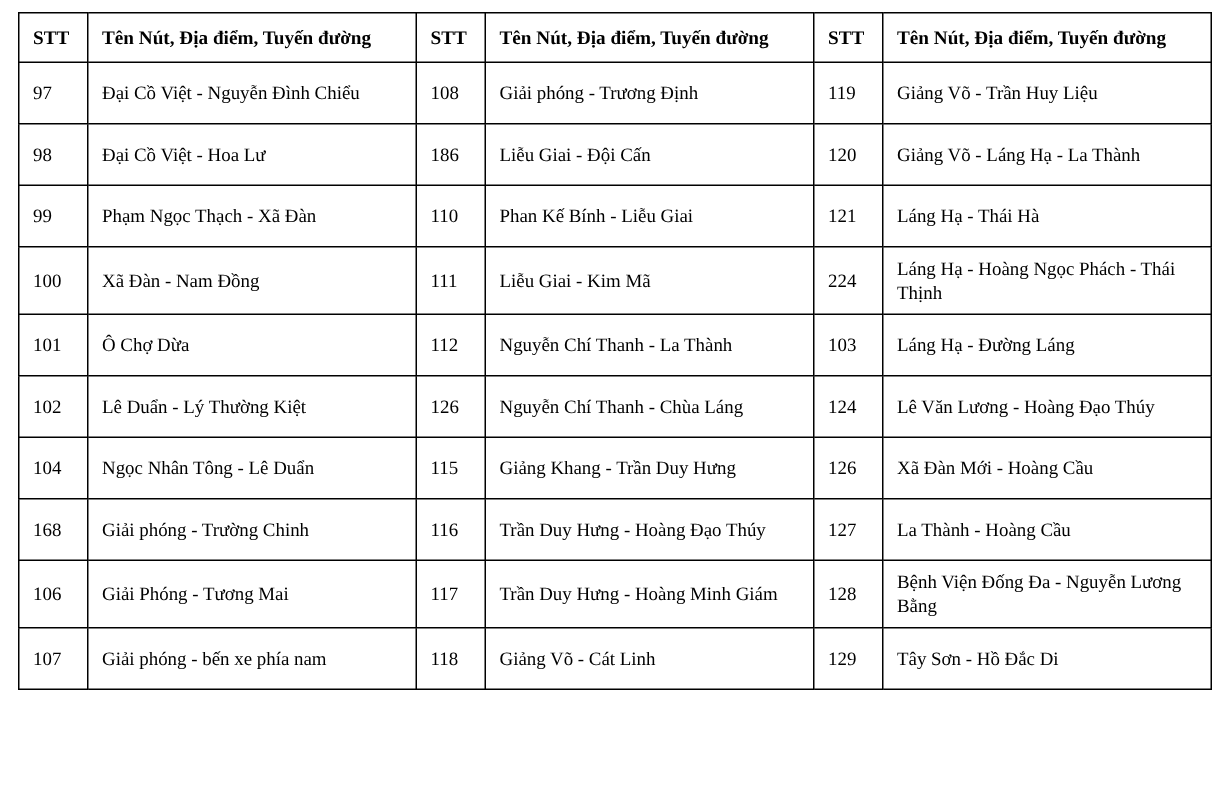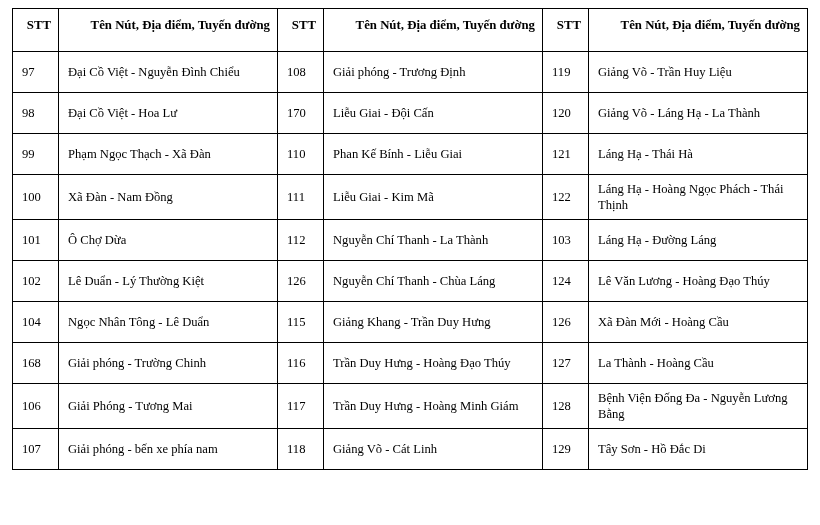--- a/index.html
+++ b/index.html
@@ -29,24 +29,24 @@
     border: 1.2px solid #000000;
     padding: 5px 7px 5px 9px;
     vertical-align: middle;
     font-size: 12.6px;
     line-height: 1.28;
     font-weight: normal;
     text-align: left;
   }
   table.road-table thead th {
     font-weight: bold;
-    text-align: right;
+    text-align: left;
     font-size: 12.8px;
     padding-top: 8px;
-    padding-bottom: 18px;
+    padding-bottom: 8px;
   }
   td.num, th.num {
     text-align: center;
     width: 46px;
   }
   th.num { width: 46px; }
   col.c-num { width: 46px; }
   col.c-name { width: 219px; }
   tbody tr { height: 41px; }
   tbody tr.tall { height: 45px; margin-top: 12px; }
@@ -82,39 +82,39 @@
         <td class="num">97</td>
         <td class="name">Đại Cồ Việt - Nguyễn Đình Chiểu</td>
         <td class="num">108</td>
         <td class="name">Giải phóng - Trương Định</td>
         <td class="num">119</td>
         <td class="name">Giảng Võ - Trần Huy Liệu</td>
       </tr>
       <tr>
         <td class="num">98</td>
         <td class="name">Đại Cồ Việt - Hoa Lư</td>
-        <td class="num">170</td>
+        <td class="num">186</td>
         <td class="name">Liễu Giai - Đội Cấn</td>
         <td class="num">120</td>
         <td class="name">Giảng Võ - Láng Hạ - La Thành</td>
       </tr>
       <tr>
         <td class="num">99</td>
         <td class="name">Phạm Ngọc Thạch - Xã Đàn</td>
         <td class="num">110</td>
         <td class="name">Phan Kế Bính - Liễu Giai</td>
         <td class="num">121</td>
         <td class="name">Láng Hạ - Thái Hà</td>
       </tr>
       <tr class="tall">
         <td class="num">100</td>
         <td class="name">Xã Đàn - Nam Đồng</td>
         <td class="num">111</td>
         <td class="name">Liễu Giai - Kim Mã</td>
-        <td class="num">122</td>
+        <td class="num">224</td>
         <td class="name">Láng Hạ - Hoàng Ngọc Phách - Thái Thịnh</td>
       </tr>
       <tr>
         <td class="num">101</td>
         <td class="name">Ô Chợ Dừa</td>
         <td class="num">112</td>
         <td class="name">Nguyễn Chí Thanh - La Thành</td>
         <td class="num">103</td>
         <td class="name">Láng Hạ - Đường Láng</td>
       </tr>

